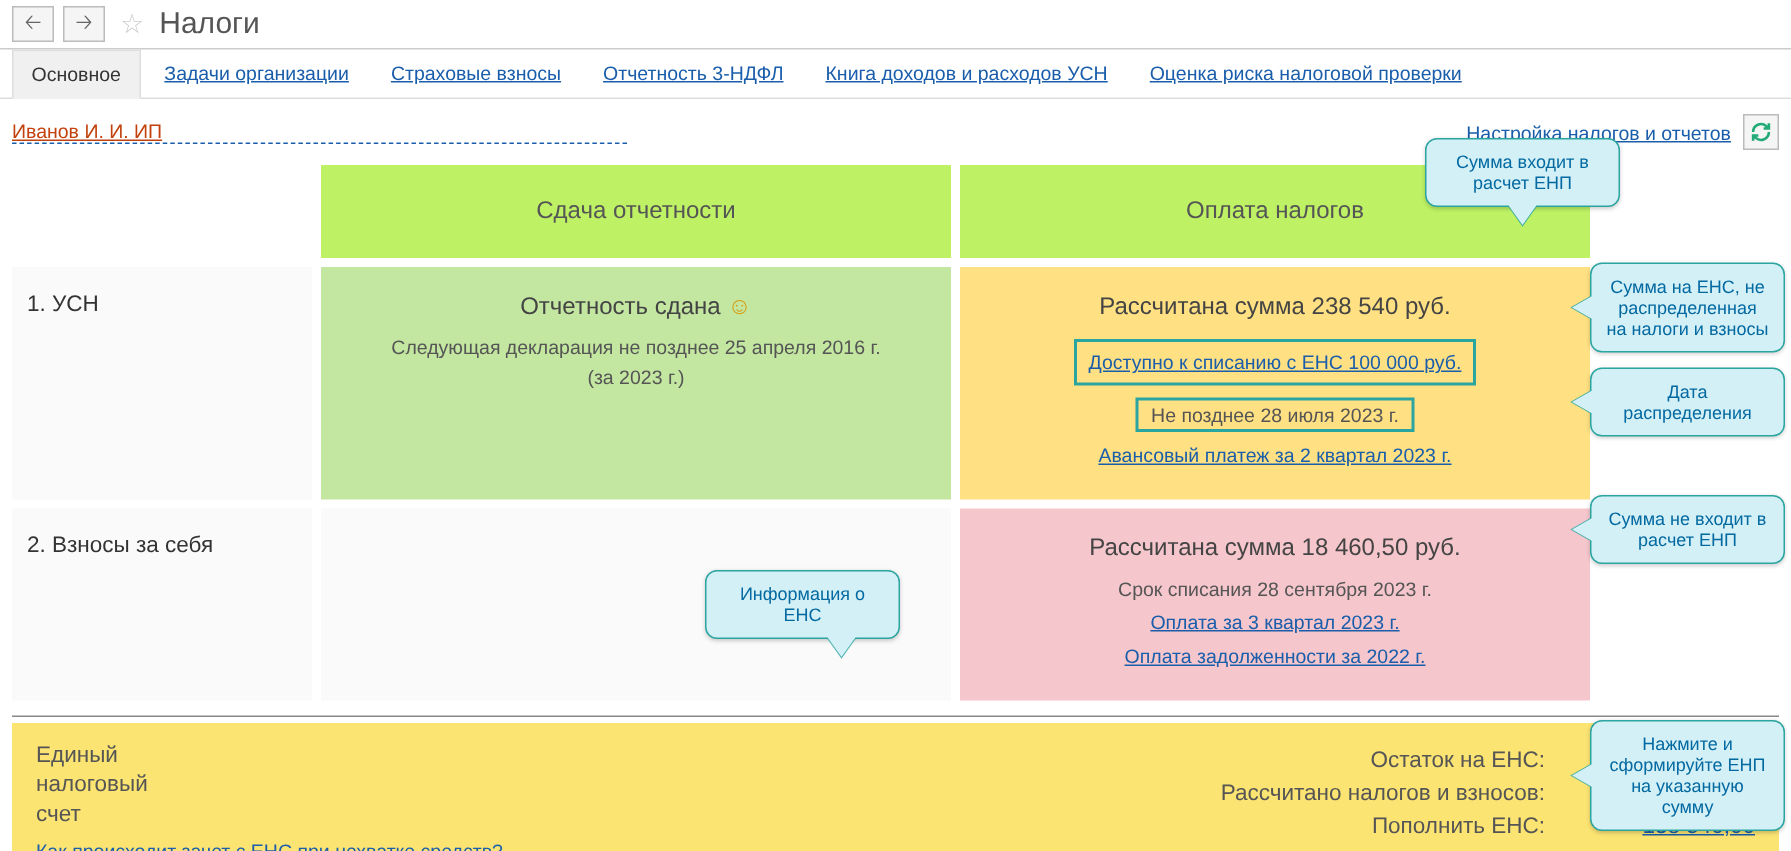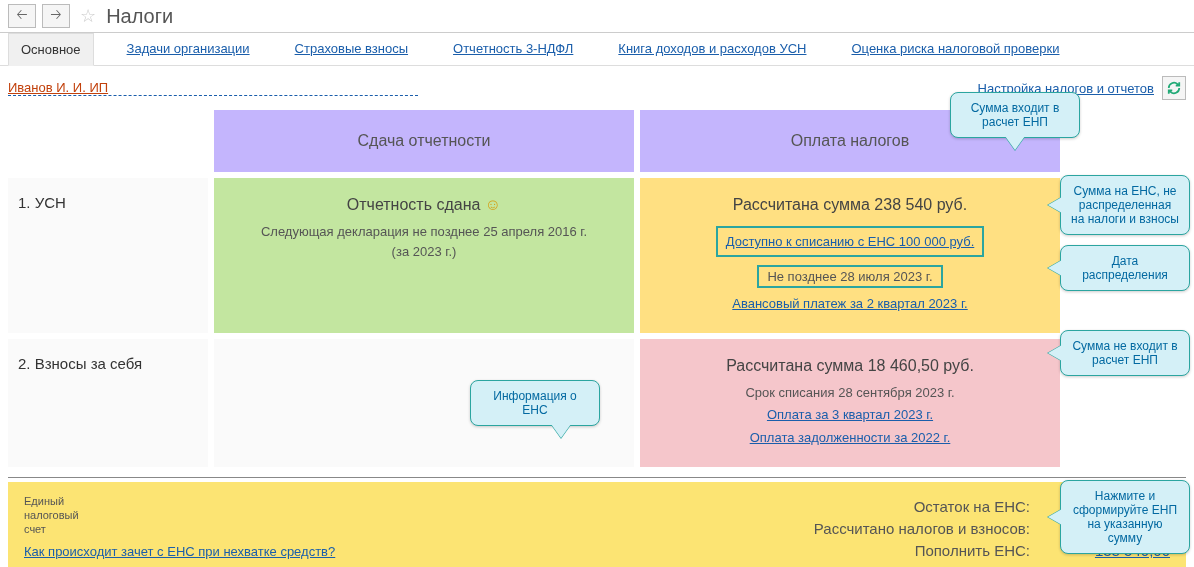--- a/index.html
+++ b/index.html
@@ -3,50 +3,50 @@
 <meta charset="utf-8">
 <style>
   * { box-sizing: border-box; margin: 0; padding: 0; }
   body { font-family: Arial, sans-serif; font-size: 13px; color: #333; background: #fff; width: 1194px; }
   
   .top-bar { display: flex; align-items: center; gap: 6px; padding: 4px 8px; border-bottom: 1px solid #ccc; }
   .nav-btn { width: 28px; height: 24px; border: 1px solid #bbb; background: #f5f5f5; display: inline-flex; align-items: center; justify-content: center; cursor: pointer; font-size: 14px; color: #666; }
   .star-icon { color: #ccc; font-size: 18px; margin: 0 4px; }
   .page-title { font-size: 20px; color: #555; }
   
-  .tab-bar { display: flex; gap: 21px; padding: 0 8px; border-bottom: 1px solid #ddd; }
+  .tab-bar { display: flex; gap: 4px; padding: 0 8px; border-bottom: 1px solid #ddd; }
   .tab { padding: 8px 12px; color: #1a5eab; text-decoration: underline; cursor: pointer; font-size: 13px; }
   .tab.active { background: #f0f0f0; color: #333; text-decoration: none; border: 1px solid #ddd; border-bottom-color: #f0f0f0; margin-bottom: -1px; }
   
   .sub-bar { display: flex; justify-content: space-between; align-items: center; padding: 10px 8px; }
   .org-link { color: #c2410c; text-decoration: underline; border-bottom: 1px dashed #1a5eab; cursor: pointer; width: 410px;}
   .sub-right { display: flex; align-items: center; gap: 8px; }
   .config-link { color: #1a5eab; text-decoration: underline; cursor: pointer; }
   .refresh-btn { width: 24px; height: 24px; border: 1px solid #bbb; background: #f5f5f5; display: inline-flex; align-items: center; justify-content: center; cursor: pointer; }
   
   .grid { display: grid; grid-template-columns: 200px 420px 420px; gap: 6px; padding: 0 8px; }
-  .header-cell { background: #c4b5fd; padding: 22px 10px; text-align: center; font-size: 16px; color: #555; }
+  .header-cell { background: #bef264; padding: 22px 10px; text-align: center; font-size: 16px; color: #555; }
   .row-label { background: #fafafa; padding: 16px 10px; font-size: 15px; color: #333; }
   
   .card { padding: 18px 10px; text-align: center; }
   .card-green { background: #c3e6a0; }
   .card-yellow { background: #ffe082; }
   .card-pink { background: #f5c6cb; }
   
   .card-title { font-size: 16px; color: #444; margin-bottom: 8px; }
   .card-text { font-size: 13px; color: #555; line-height: 1.5; }
   .card-link { color: #1a5eab; text-decoration: underline; cursor: pointer; display: inline-block; margin: 4px 0; }
   .smiley { color: #d4a017; font-size: 16px; }
   
   .highlight-box { border: 2px solid #2ba5a0; padding: 2px 8px; margin: 4px auto; display: inline-block; }
   
   .summary-hr { margin: 10px 8px 4px; border: none; border-top: 1px solid #888; }
   .summary { background: #fce473; margin: 0 8px; padding: 12px 16px; display: flex; justify-content: space-between; }
   .summary-left { }
-  .summary-title { font-size: 11px; color: #555; line-height: 1.3; }
+  .summary-title { font-size: 15px; color: #555; line-height: 1.3; }
   .summary-help { color: #1a5eab; text-decoration: underline; cursor: pointer; margin-top: 8px; display: inline-block; }
   .summary-right { text-align: right; }
   .summary-row { display: flex; justify-content: flex-end; gap: 30px; margin: 4px 0; font-size: 15px; }
   .summary-label { color: #555; }
   .summary-value { width: 110px; text-align: right; border-bottom: 1px dashed #999; }
   .summary-value.link { color: #1a5eab; text-decoration: underline; cursor: pointer; border-bottom: none;}
   
   .callout { position: absolute; background: #d4f0f7; border: 1px solid #2ba5a0; border-radius: 8px; padding: 8px 10px; font-size: 12px; color: #0369a1; text-align: center; box-shadow: 0 1px 3px rgba(0,0,0,0.2); max-width: 130px; }
   .callout-tail { position: absolute; width: 0; height: 0; }
   .tail-down { border-left: 10px solid transparent; border-right: 10px solid transparent; border-top: 14px solid #d4f0f7; bottom: -13px; left: 50%; transform: translateX(-50%); filter: drop-shadow(0 1px 0 #2ba5a0);}

